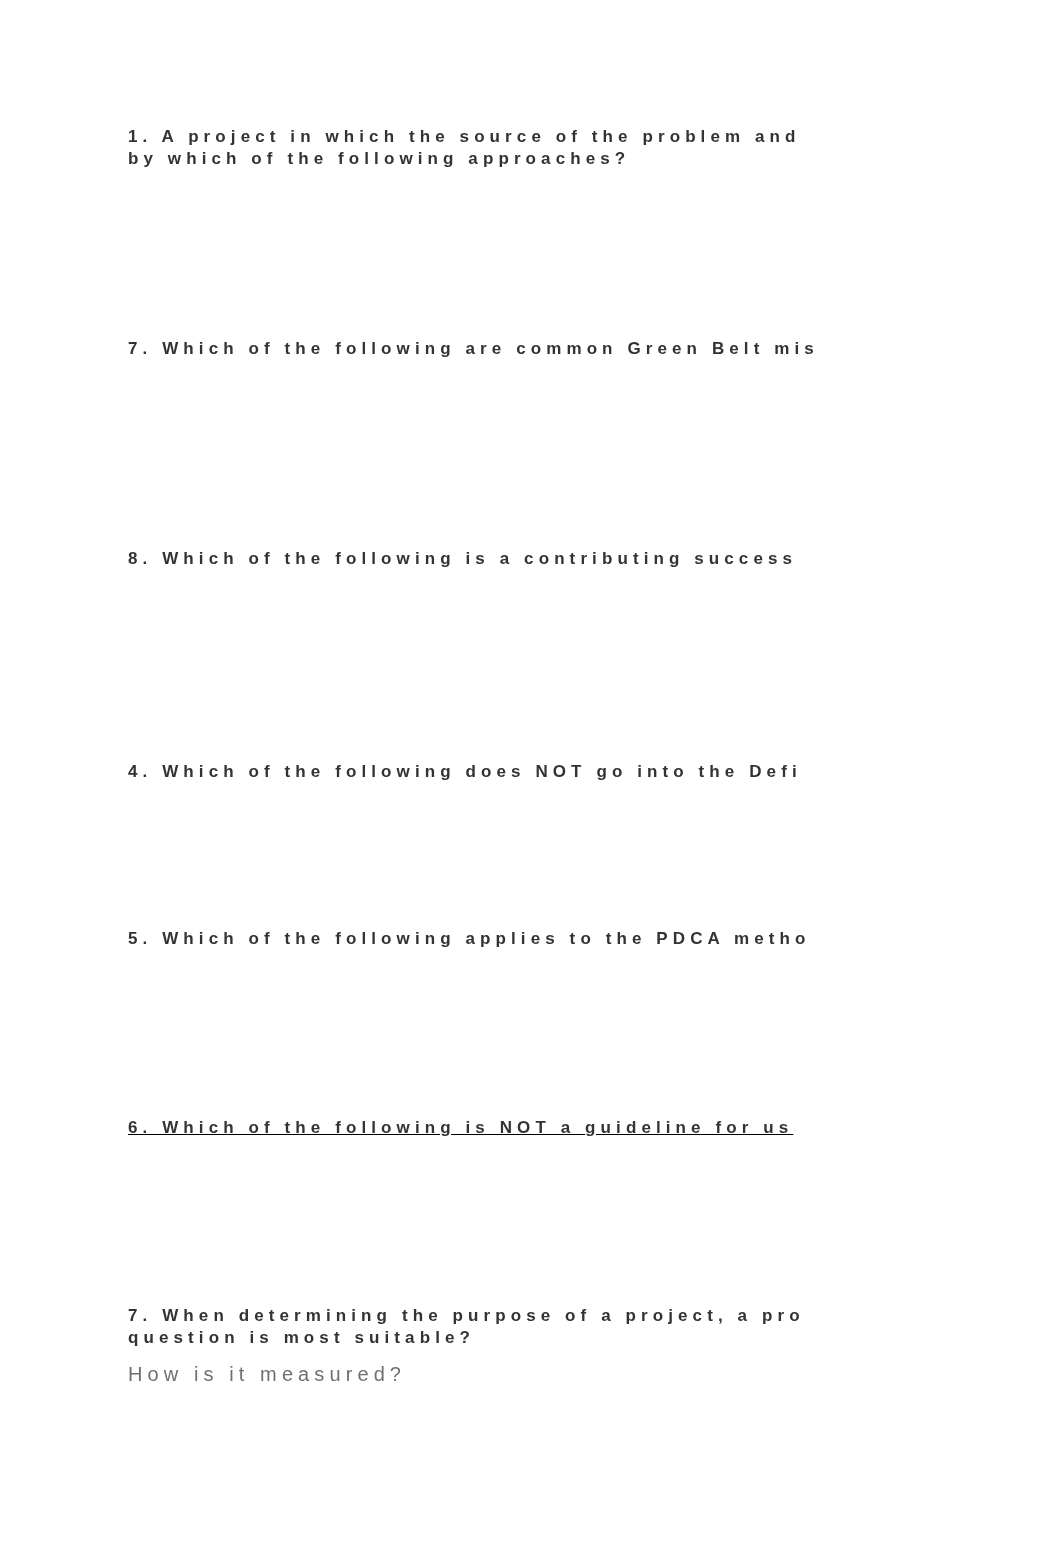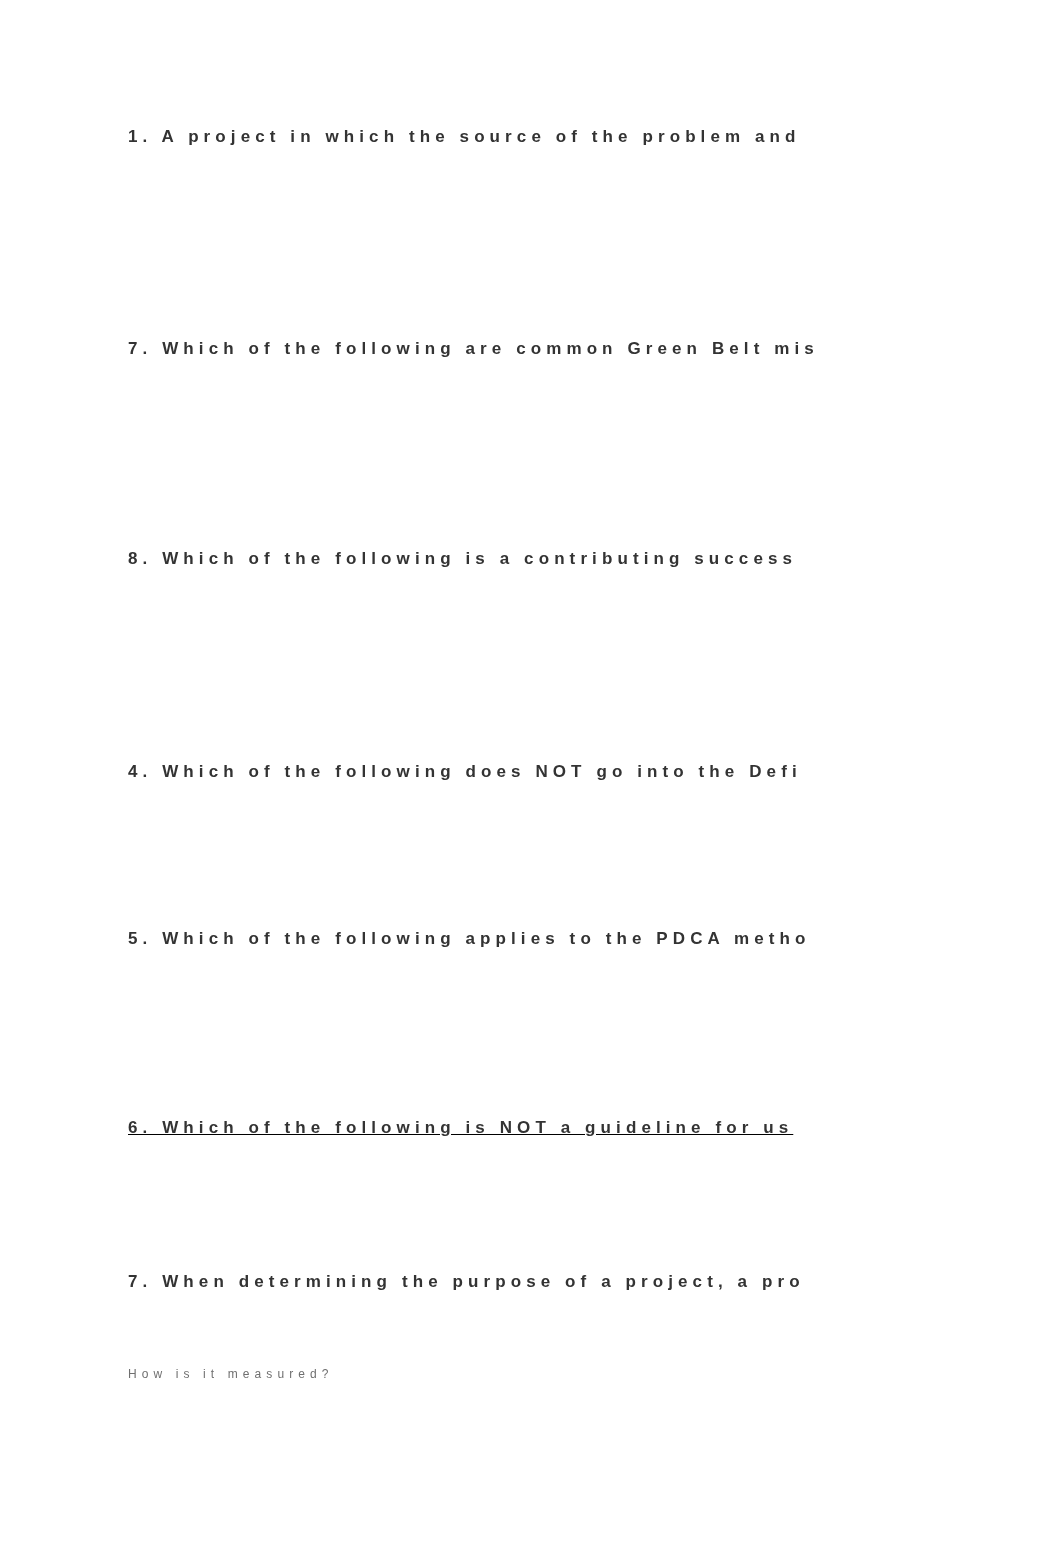--- a/index.html
+++ b/index.html
@@ -24,44 +24,45 @@
   }
   .q-line {
     font-size: 17px;
     font-weight: bold;
     color: #333333;
     letter-spacing: 5.1px;
     line-height: 22px;
     white-space: nowrap;
   }
   .answer-line {
-    font-size: 12px;
+    font-size: 20px;
     font-weight: normal;
     color: #6f6f6f;
     letter-spacing: 5.1px;
     line-height: 22px;
     white-space: nowrap;
   }
   
   #q1 { top: 126px; }
   #q2 { top: 338px; }
   #q3 { top: 548px; }
   #q4 { top: 761px; }
   #q5 { top: 928px; }
   #q6 { top: 1117px; text-decoration: underline; }
-  #q7 { top: 1271px; }
+  #q7 { top: 1305px; }
   #a7 { top: 1363px; }
 </style>
 </head>
 <body>
 
 <div class="page">
 
   <div class="question-block" id="q1">
     <div class="q-line">1.   A  project  in  which  the  source  of  the  problem  and</div>
+    <div class="q-line">by  which  of  the  following  approaches?</div>
   </div>
 
   <div class="question-block" id="q2">
     <div class="q-line">7.   Which  of  the  following  are  common  Green  Belt   mis</div>
   </div>
 
   <div class="question-block" id="q3">
     <div class="q-line">8.   Which  of  the  following  is  a  contributing  success</div>
   </div>
 
@@ -72,19 +73,20 @@
   <div class="question-block" id="q5">
     <div class="q-line">5.   Which  of  the  following  applies  to  the  PDCA  metho</div>
   </div>
 
   <div class="question-block" id="q6">
     <div class="q-line">6.   Which  of  the  following  is  NOT  a  guideline  for  us</div>
   </div>
 
   <div class="question-block" id="q7">
     <div class="q-line">7.  When  determining  the  purpose  of  a  project,  a  pro</div>
+    <div class="q-line">question  is  most  suitable?</div>
   </div>
 
   <div class="question-block" id="a7">
     <div class="answer-line">How  is  it  measured?</div>
   </div>
 
 </div>
 
 </body></html>

